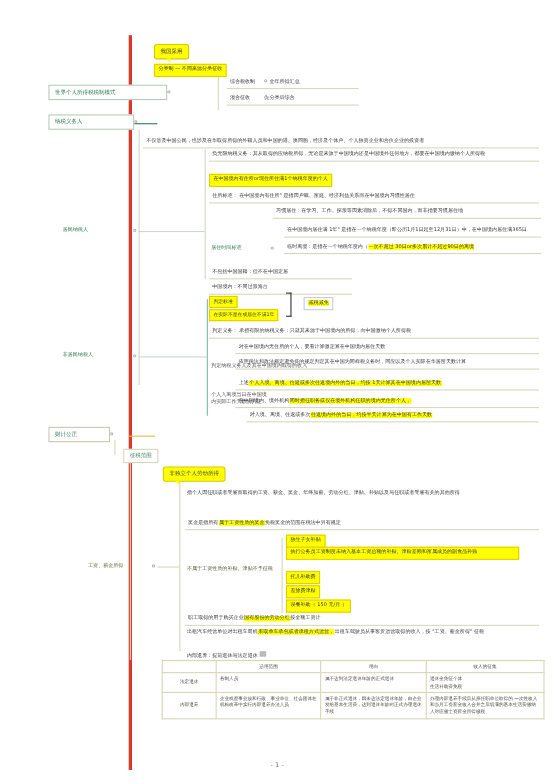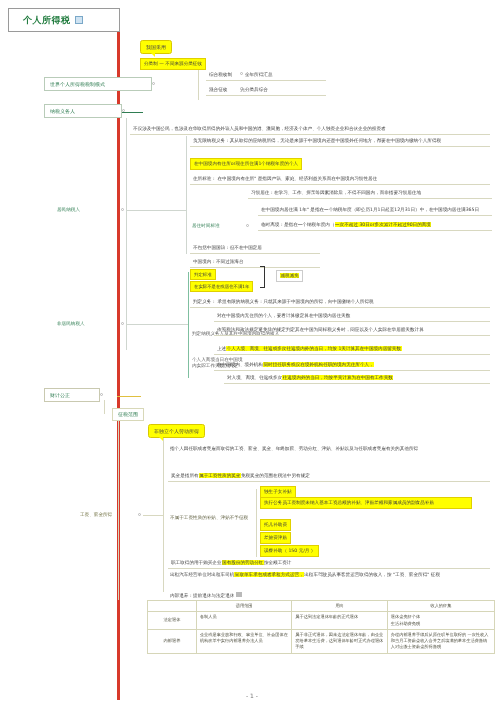--- a/index.html
+++ b/index.html
@@ -99,24 +99,20 @@
   .footer {
     position:absolute; left:0; right:0; top:692px; text-align:center;
     font-size:6px; color:#777;
   }
 </style>
 </head>
 <body>
 
 <div class="page">
 
-  <div class="root-box">
-    <span class="root-title">个人所得税</span>
-    <span class="root-badge"></span>
-  </div>
   <div class="trunk"></div>
 
   <div class="h" style="left:117px;top:85px;width:26px;background:#2f7d52;"></div>
   <div class="node lv1" style="left:44px;top:77px;width:108px;">世界个人所得税税制模式</div>
   <div class="dot" style="left:152px;top:82px;"></div>
 
   <div class="node bubble" style="left:140px;top:40px;">我国采用</div>
   <div class="node hl" style="left:140px;top:58px;">分类制  —  不同来源分类征收</div>
 
   <div class="v" style="left:198px;top:70px;height:30px;background:#d8d8c0;"></div>

